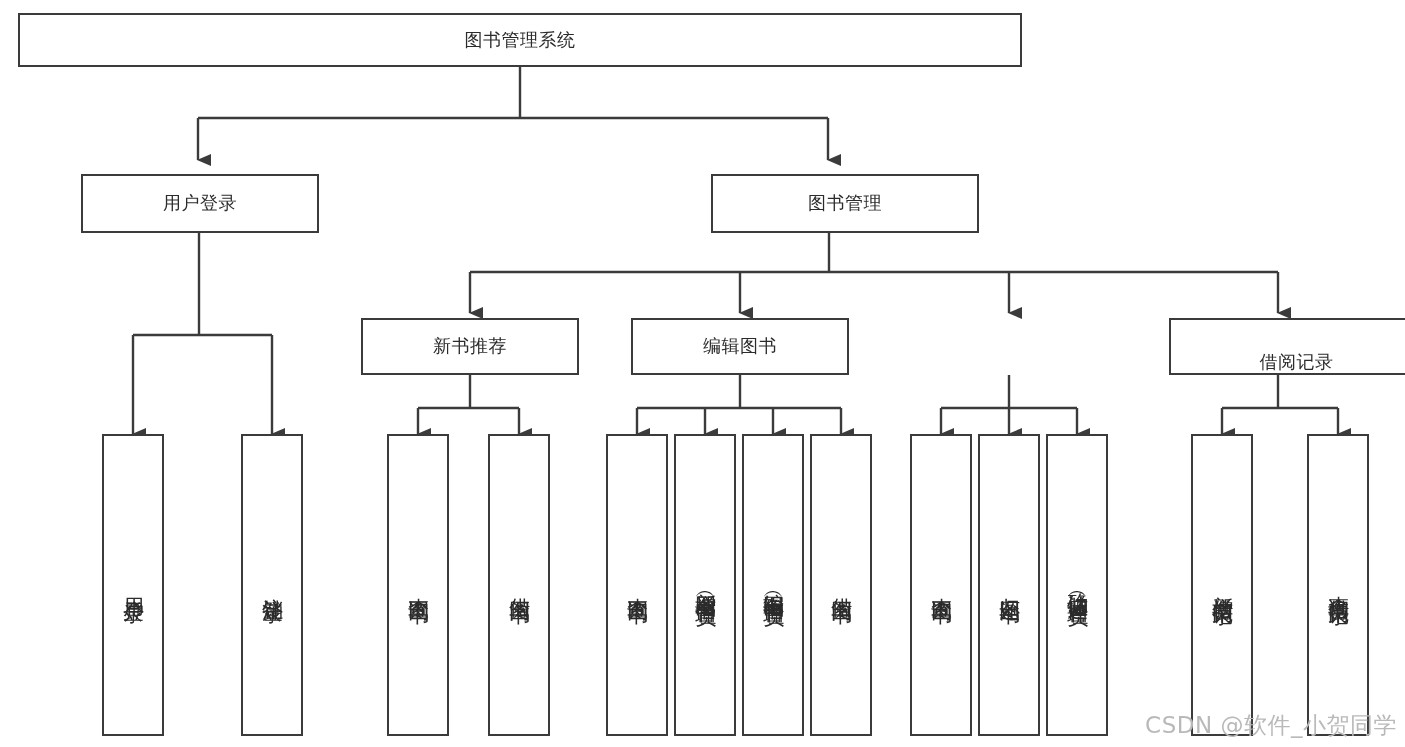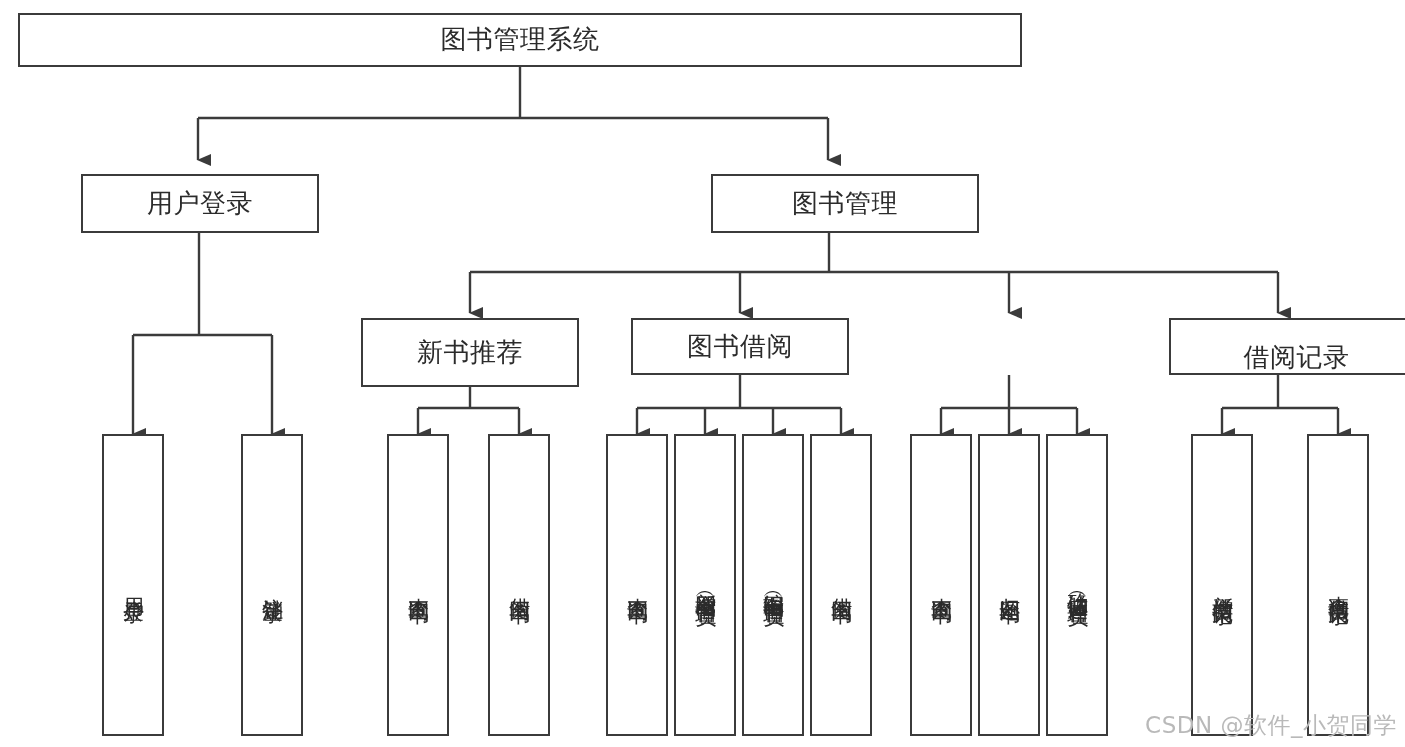--- a/index.html
+++ b/index.html
@@ -28,21 +28,21 @@
     position: absolute;
     box-sizing: border-box;
     border: 2px solid #3b3b3b;
     background: #ffffff;
     display: flex;
     align-items: center;
     justify-content: center;
     color: #2b2b2b;
   }
   .node-label {
-    font-size: 26px;
+    font-size: 18px;
     line-height: 1.15;
     letter-spacing: 0.5px;
     white-space: nowrap;
   }
   
   .horiz .node-label {
     writing-mode: horizontal-tb;
   }
   
   .leaf {
@@ -127,26 +127,26 @@
   </div>
 
   <div class="node horiz" style="left:81px; top:174px; width:238px; height:59px;">
     <span class="node-label">用户登录</span>
   </div>
 
   <div class="node horiz" style="left:711px; top:174px; width:268px; height:59px;">
     <span class="node-label">图书管理</span>
   </div>
 
-  <div class="node horiz" style="left:361px; top:318px; width:218px; height:69px;">
+  <div class="node horiz" style="left:361px; top:318px; width:218px; height:57px;">
     <span class="node-label">新书推荐</span>
   </div>
 
   <div class="node horiz" style="left:631px; top:318px; width:218px; height:57px;">
-    <span class="node-label">图书借阅</span>
+    <span class="node-label">编辑图书</span>
   </div>
 
 
   <div class="node horiz" style="left:1169px; top:318px; width:255px; height:57px;align-items:flex-end;">
     <span class="node-label">借阅记录</span>
   </div>
 
   <div class="node leaf" style="left:102px; top:434px; width:62px; height:302px;">
     <span class="node-label">用户登录</span>
   </div>

